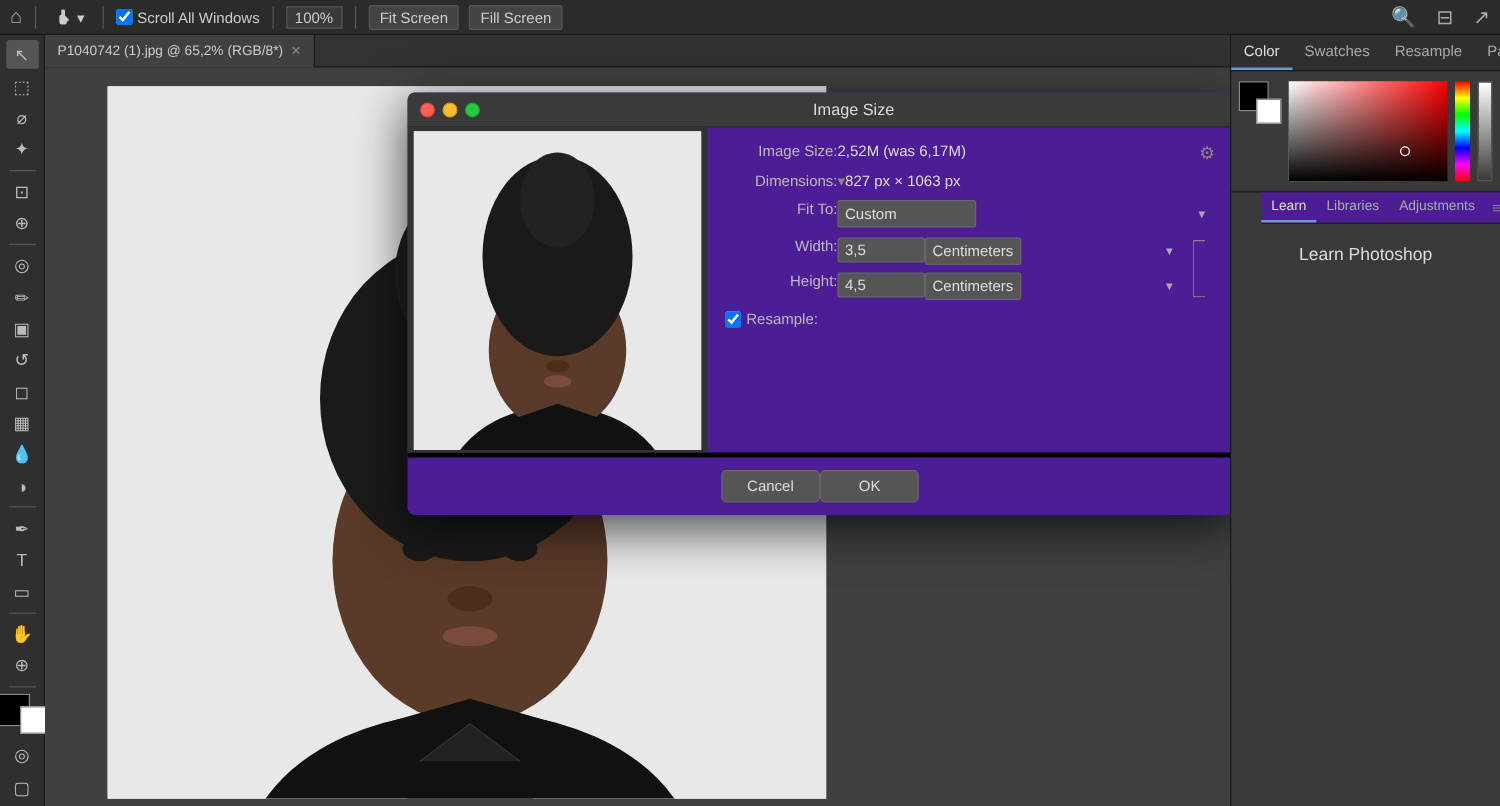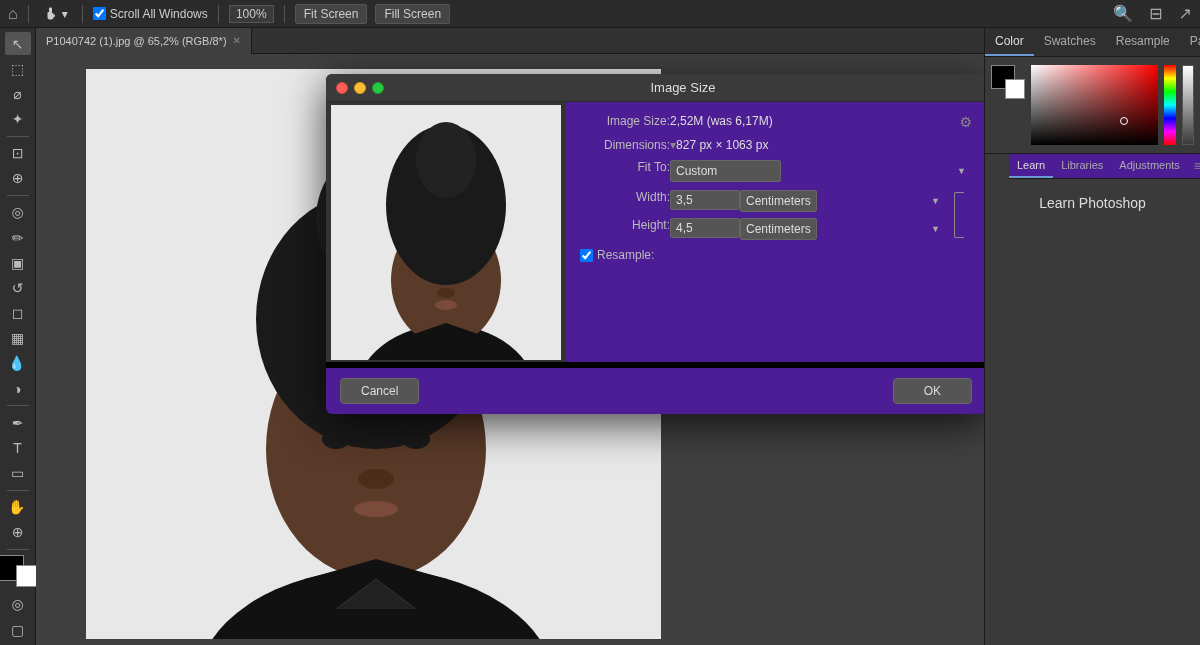--- a/index.html
+++ b/index.html
@@ -344,23 +344,23 @@
     .link-bracket {
       width: 10px;
       height: 46px;
       border: 1.5px solid #888;
       border-right: none;
       border-radius: 2px 0 0 2px;
       margin-right: 4px;
     }
     .dialog-footer {
       display: flex;
-      justify-content: space-between;
+      justify-content: center;
       padding: 10px 14px;
-      border-top: 6px solid #000000;
+      border-top: 4px solid #000000;
     }
     .btn-cancel {
       background: #555;
       border: 1px solid #666;
       color: #ddd;
       padding: 5px 20px;
       border-radius: 4px;
       cursor: pointer;
       font-size: 12px;
     }

